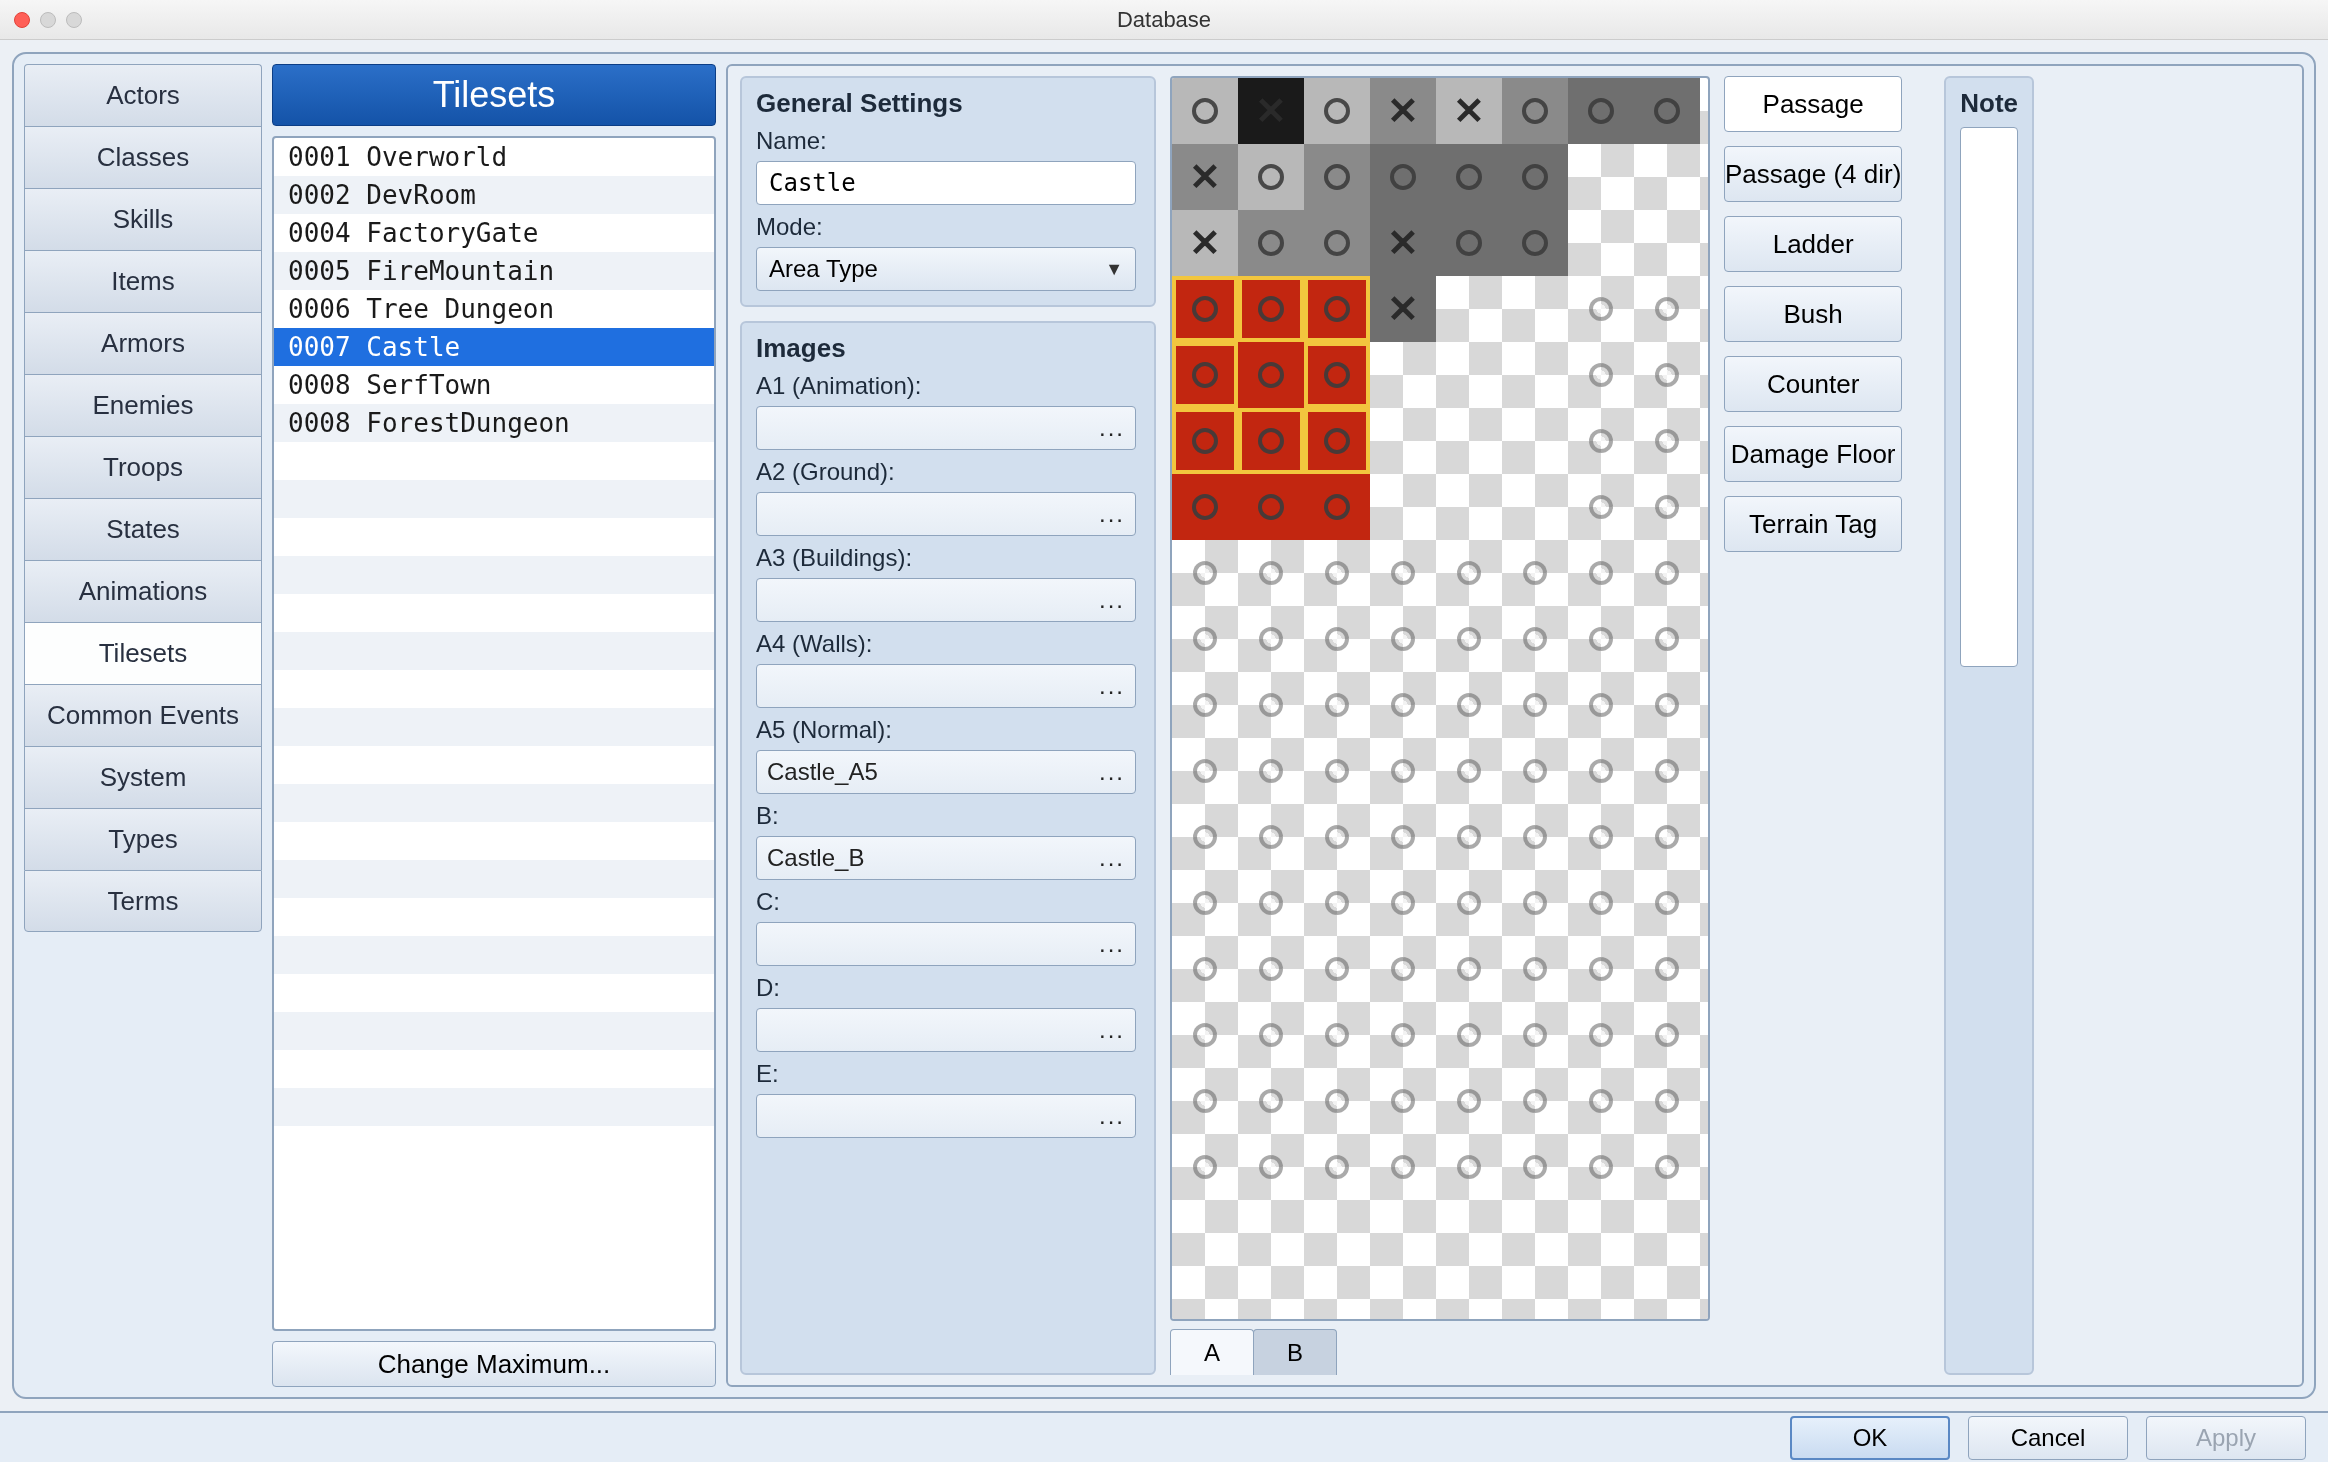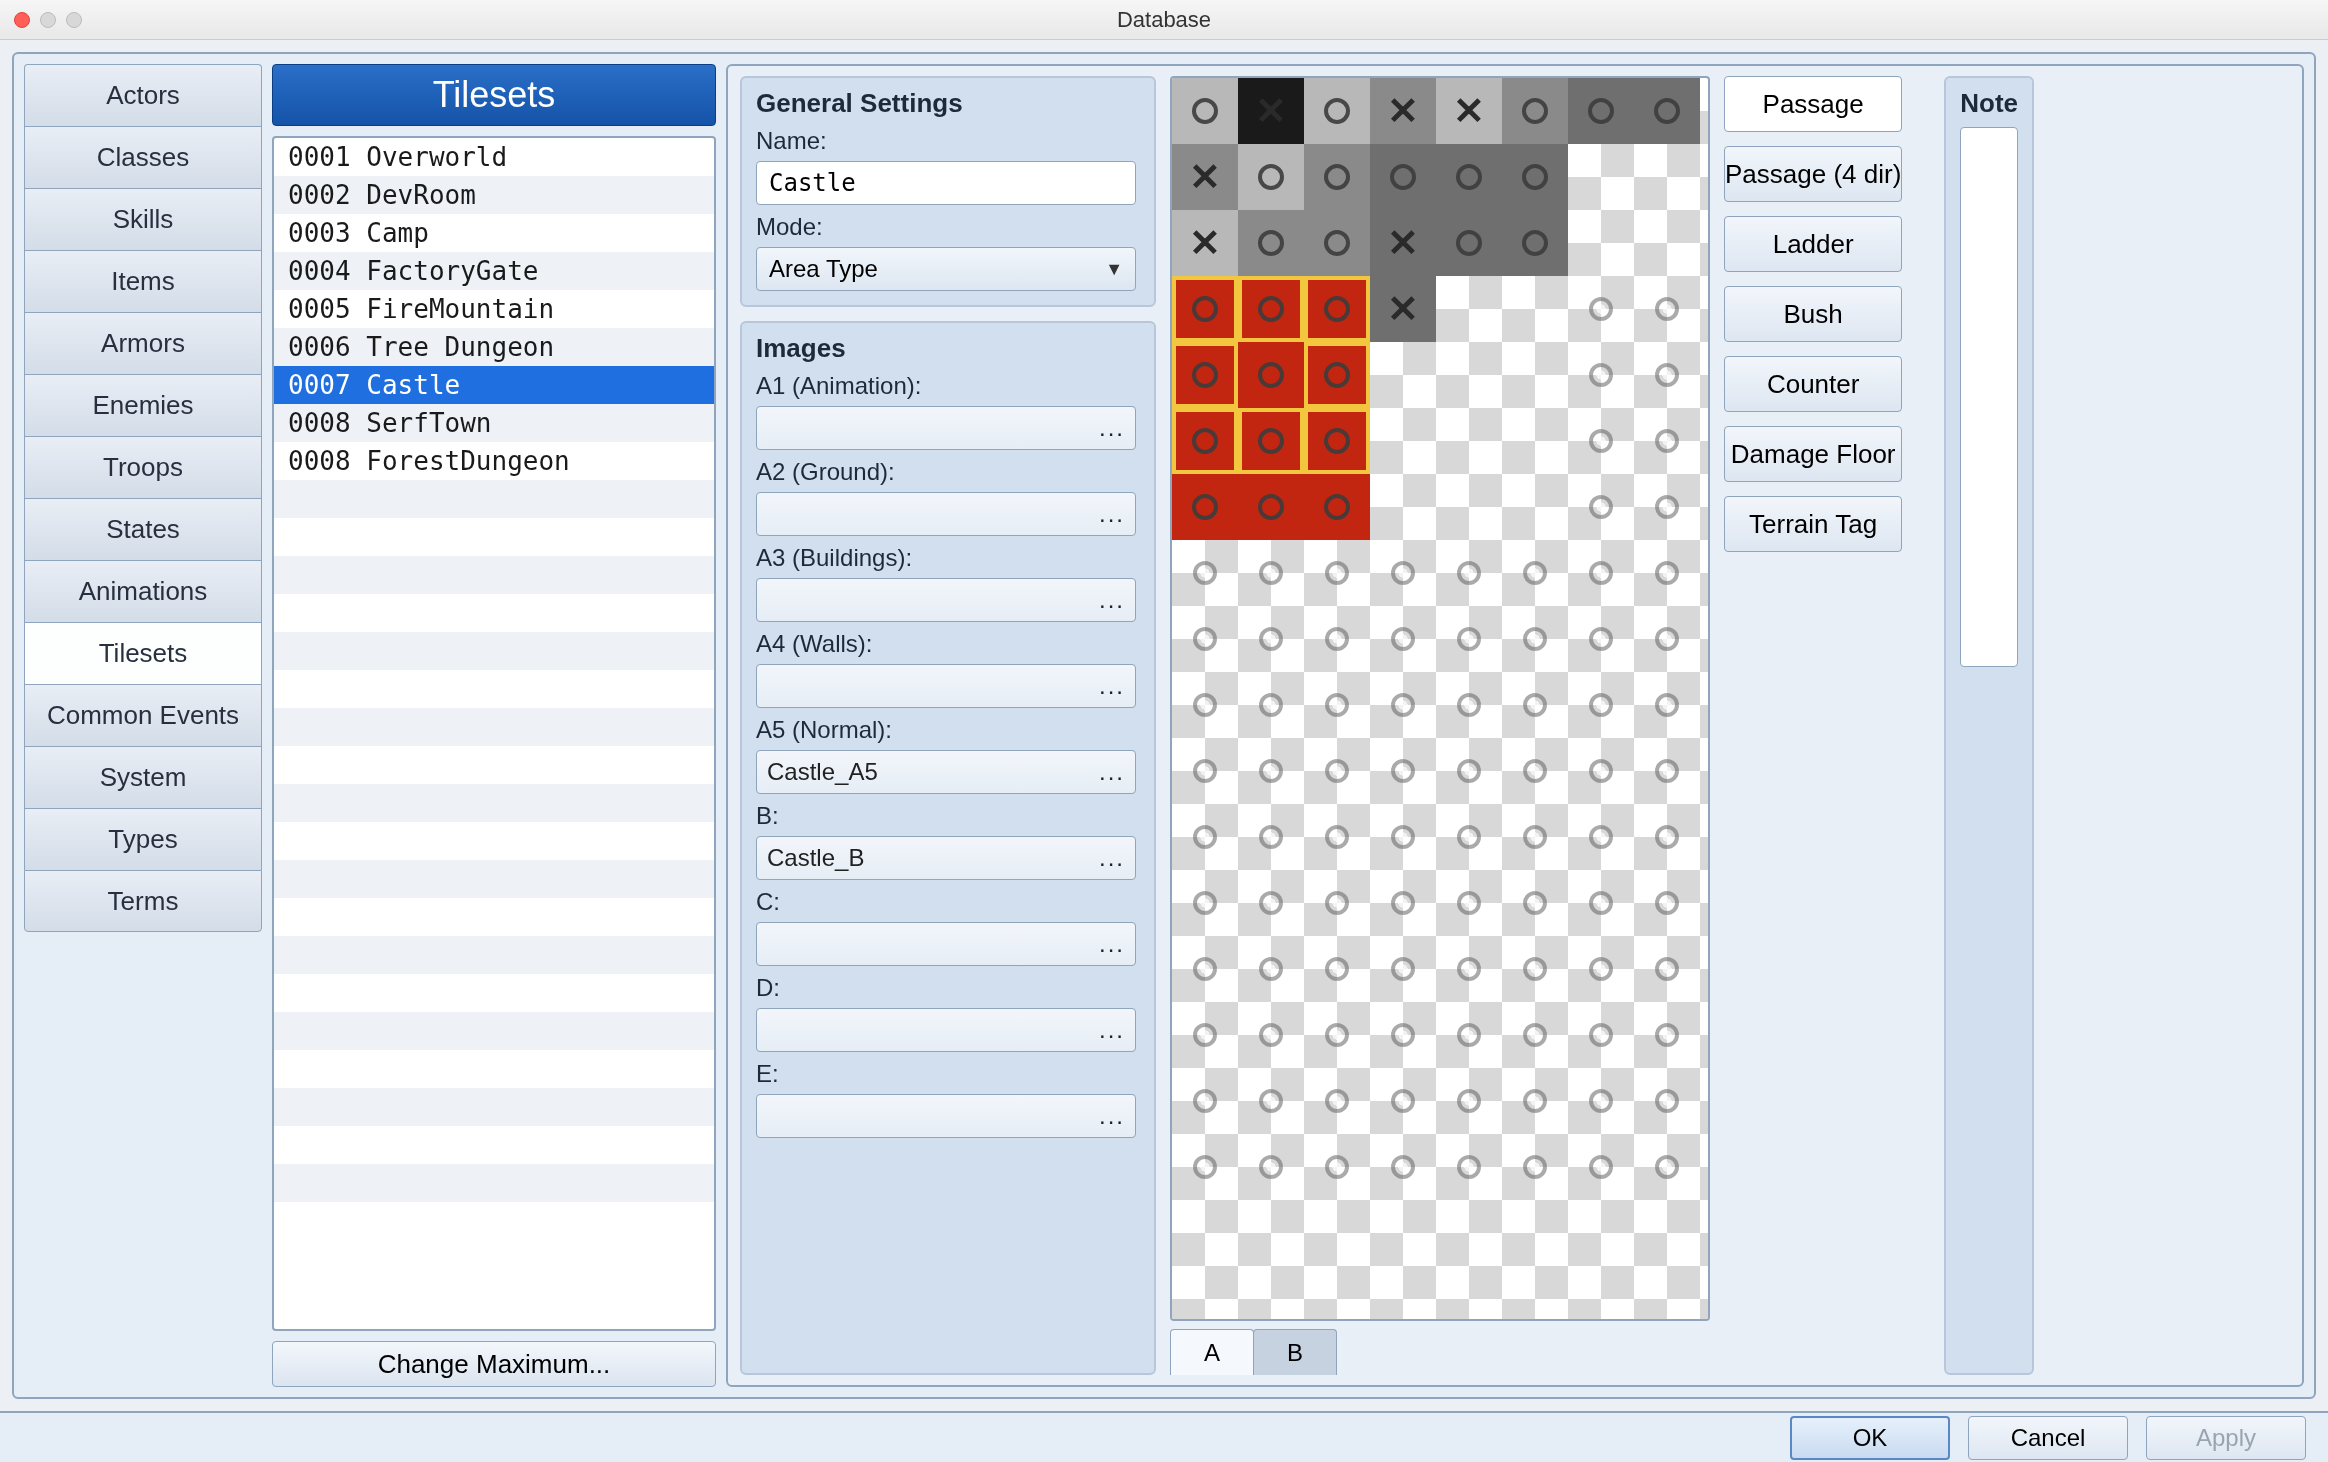--- a/index.html
+++ b/index.html
@@ -14,21 +14,21 @@
   }
   .traffic { display:flex; gap:10px; padding-left:14px; }
   .dot { width:16px; height:16px; border-radius:50%; }
   .dot.red{background:#ff5f57;border:1px solid #e14238;}
   .dot.grey{background:#d8d8d8;border:1px solid #bcbcbc;}
   .title { position:absolute; left:0; right:0; text-align:center; font-size:22px; color:#333; pointer-events:none;}
   .body {
     flex:1; padding:12px; display:flex; gap:10px;
   }
   .outer-panel {
-    flex:1; border:2px solid #8fa4bd; border-radius:6px; background:#e5edf6;
+    flex:1; border:2px solid #8fa4bd; border-radius:14px; background:#e5edf6;
     display:flex; gap:10px; padding:10px;justify-content:space-between;
   }
   
   .categories { width:238px; display:flex; flex-direction:column; }
   .cat {
     height:62px; border:1px solid #8fa4bd; border-bottom:none;
     background:linear-gradient(#e9eef5,#d3dce8); display:flex; align-items:center; justify-content:center;
     font-size:26px; color:#283040;
   }
   .cat:first-child{border-top-left-radius:4px;border-top-right-radius:4px;}
@@ -159,21 +159,20 @@
           <div class="cat">System</div>
           <div class="cat">Types</div>
           <div class="cat">Terms</div>
         </div>
 
       <div class="listcol">
         <div class="list-header">Tilesets</div>
         <div class="list" id="tileset-list">
             <div class="row">0001 Overworld</div>
             <div class="row">0002 DevRoom</div>
-            <div class="row">0003 Camp</div>
             <div class="row">0004 FactoryGate</div>
             <div class="row">0005 FireMountain</div>
             <div class="row">0006 Tree Dungeon</div>
             <div class="row sel">0007 Castle</div>
             <div class="row">0008 SerfTown</div>
             <div class="row">0008 ForestDungeon</div>
             <div class="row"></div>
             <div class="row"></div>
             <div class="row"></div>
             <div class="row"></div>

